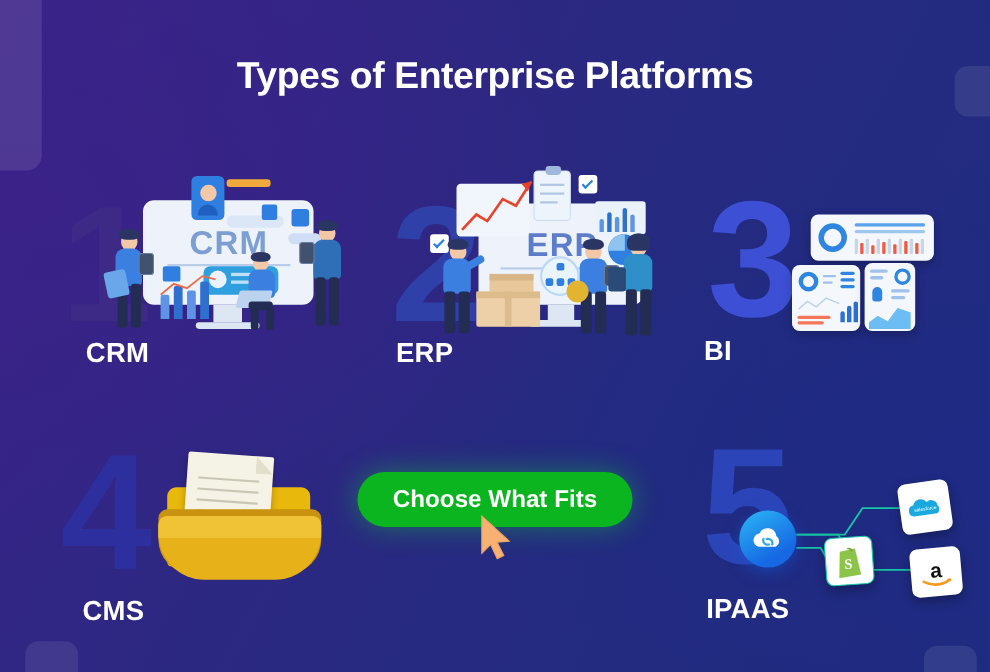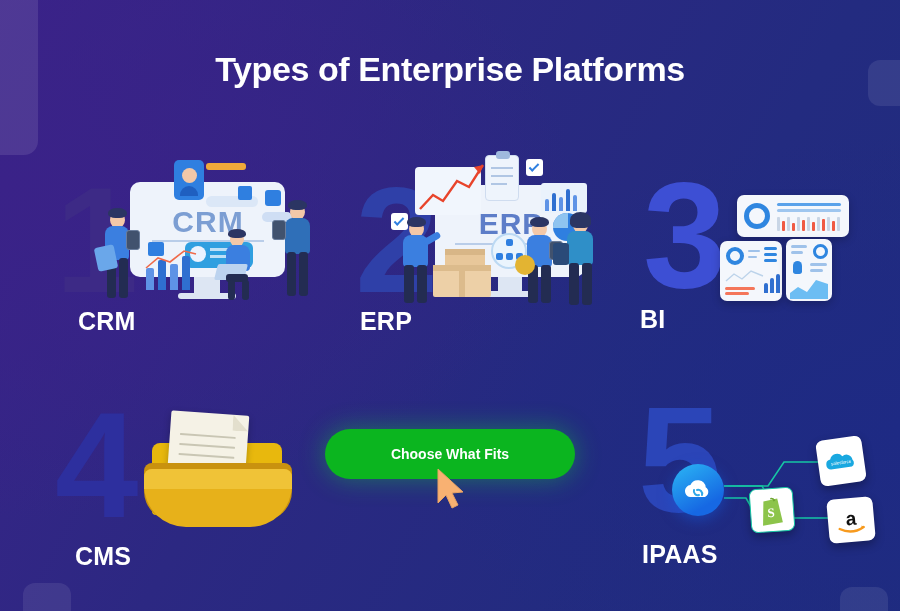--- a/index.html
+++ b/index.html
@@ -90,21 +90,21 @@
   .logo-tile {
     position:absolute; background:#ffffff; border-radius:7px;
     box-shadow:0 4px 10px rgba(0,0,0,.3);
     display:flex; align-items:center; justify-content:center;
   }
 
   
   .cta {
     position:absolute; left:325px; top:429px; width:250px; height:50px;
     background:#0bb51f; border-radius:25px; border:none;
-    color:#ffffff; font-size:14px; font-weight:bold;
+    color:#ffffff; font-size:22px; font-weight:bold;
     font-family:"Liberation Sans", sans-serif; cursor:pointer;
     box-shadow:0 0 26px rgba(20,200,60,.45);
     display:flex; align-items:center; justify-content:center;
   }
   .cursor { position:absolute; left:436px; top:468px; width:36px; height:42px; }
   .tooltip {
     position:absolute; left:483px; top:504px; width:66px; height:36px;
     background:#f8b172; border-radius:6px;
     display:flex; align-items:center; justify-content:center;
     color:#1b1b1b; font-size:14px;

